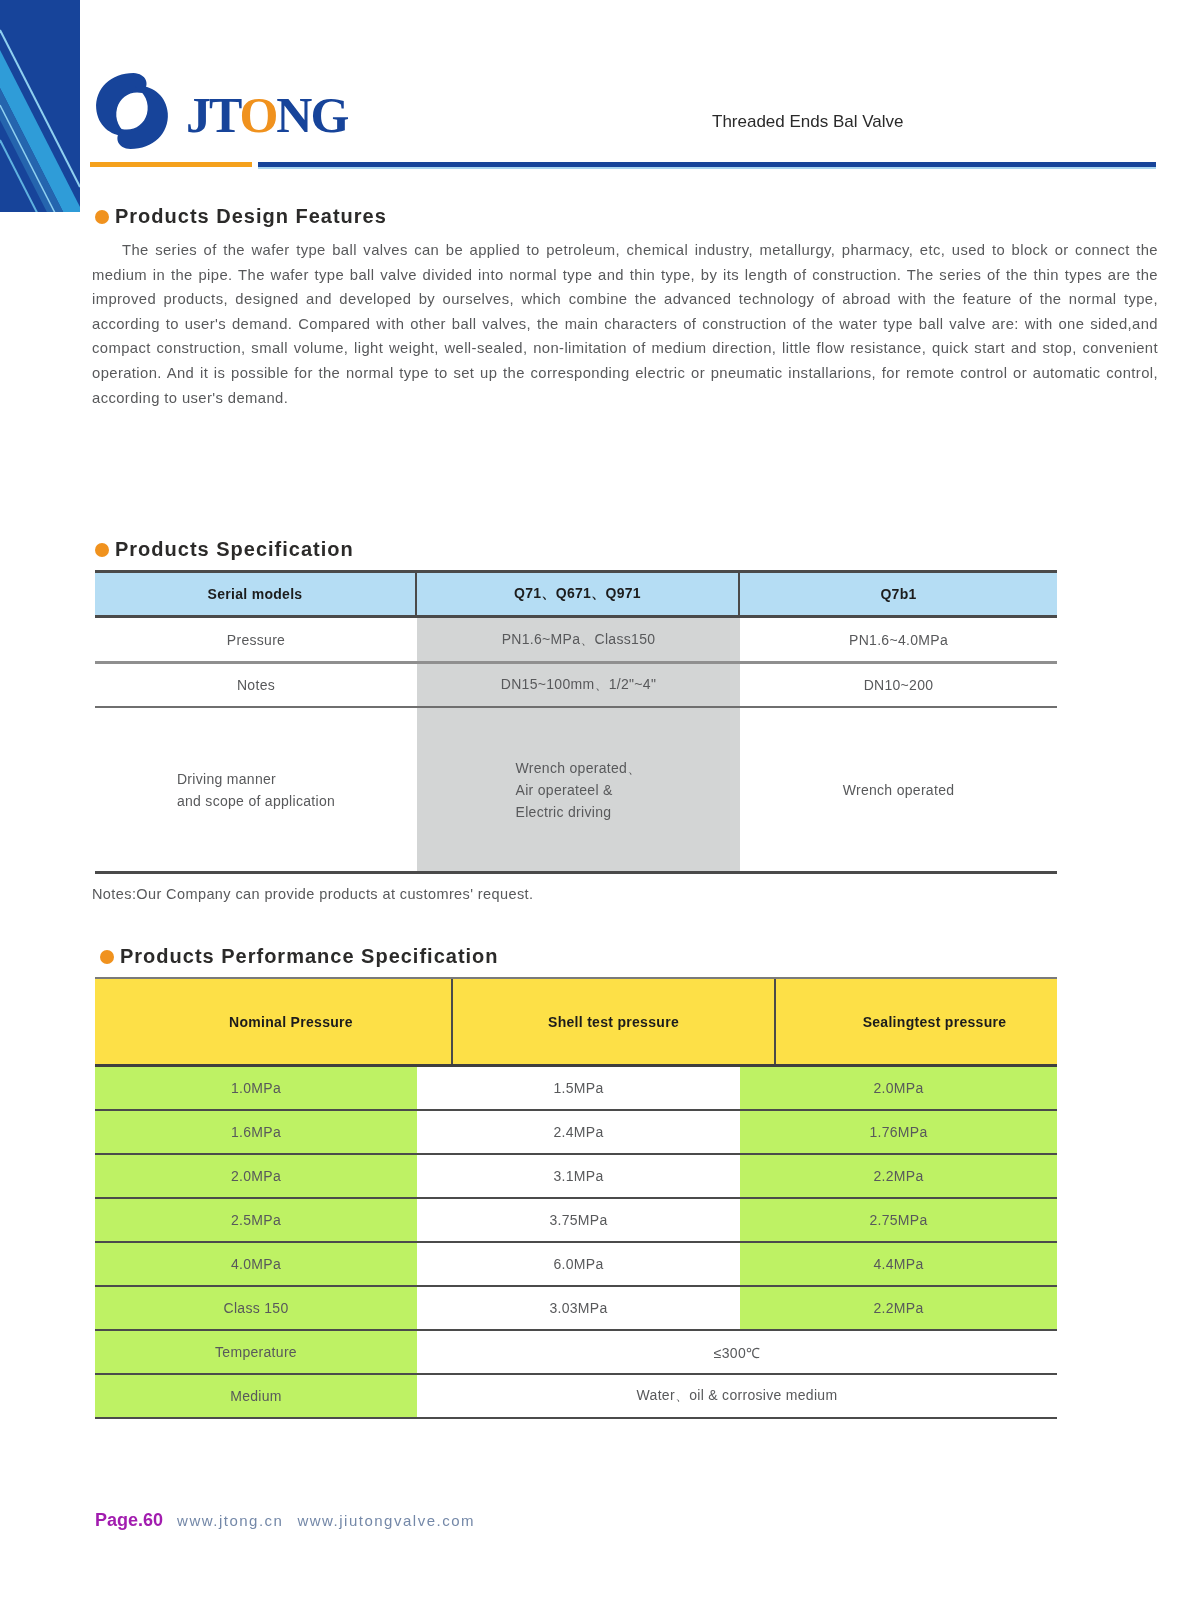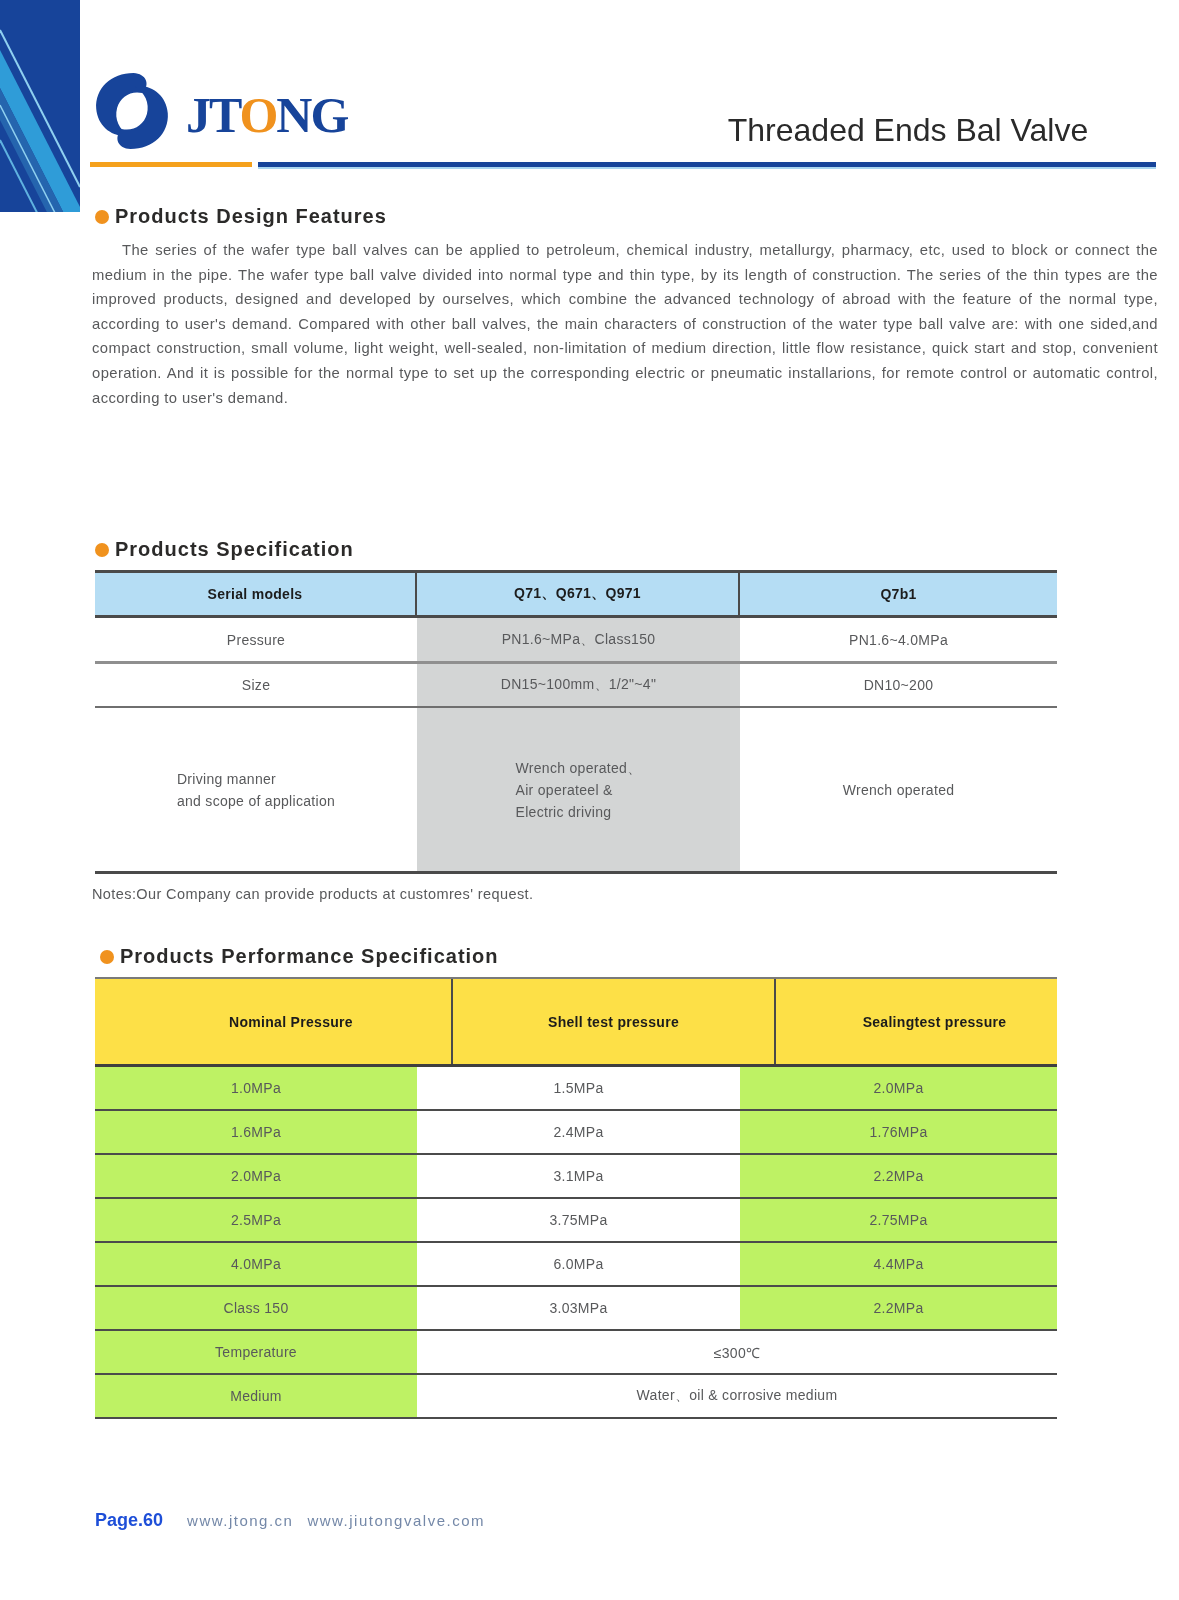--- a/index.html
+++ b/index.html
@@ -14,21 +14,21 @@
   
   .corner{position:absolute;left:0;top:0;width:80px;height:212px;}
   
   .logo{position:absolute;left:88px;top:70px;display:flex;align-items:center;}
   .logo-text{font-size:50px;font-weight:bold;color:#17449a;letter-spacing:-2px;margin-left:10px;font-family:Liberation Serif, serif;margin-top:8px;}
   .logo-text .accent{color:#f0921e;}
   
   .rule-orange{position:absolute;left:90px;top:162px;width:162px;height:5px;background:#f5a11c;}
   .rule-navy{position:absolute;left:258px;top:162px;width:898px;height:5px;background:#17449a;}
   .rule-light{position:absolute;left:258px;top:167px;width:898px;height:2px;background:#aad6f0;}
-  .doc-title{position:absolute;left:712px;top:112px;width:392px;text-align:center;font-size:32px;color:#2a2a2a;}
+  .doc-title{position:absolute;left:712px;top:112px;width:392px;text-align:left;font-size:17px;color:#2a2a2a;}
   
   .section-heading{position:absolute;display:flex;align-items:center;}
   .bullet{width:14px;height:14px;border-radius:50%;background:#f0921e;margin-right:6px;flex:0 0 auto;}
   .heading-text{font-size:20px;font-weight:bold;color:#2b2a29;letter-spacing:1px;}
   .sh1{left:95px;top:205px;}
   .sh2{left:95px;top:538px;}
   .sh3{left:100px;top:945px;}
   
   .body-par{
     position:absolute;left:92px;top:238px;width:1066px;
@@ -57,21 +57,21 @@
   
   .perf{top:977px;}
   .perf .t-head{height:85px;background:#fde047;border-top:2px solid #7a7a7a;border-bottom:3px solid #3f3f3f;padding-left:36px;}
   .perf .t-head .hcell{border-right:2px solid #4a4a4a;}
   .perf .t-head .hcell:last-child{border-right:none;}
   .perf .d-row{height:42px;border-bottom:2px solid #4b4b4b;}
   .perf .span-row{display:grid;grid-template-columns:322px 640px;height:42px;border-bottom:2px solid #4b4b4b;}
   .perf .last{border-bottom:2px solid #4b4b4b;}
   
   .footer{position:absolute;left:95px;top:1510px;display:flex;align-items:baseline;}
-  .page-label{font-size:18px;font-weight:bold;color:#1d4ed8;margin-right:24px;}
+  .page-label{font-size:18px;font-weight:bold;color:#a21caf;margin-right:14px;}
   .site-url{font-size:15px;color:#7488a8;letter-spacing:1.5px;margin-right:14px;}
 </style>
 </head>
 <body>
 
 <div class="page">
 
   <svg class="corner" viewBox="0 0 80 212" preserveAspectRatio="none">
     <rect width="80" height="212" fill="#17449a"></rect>
     <polygon points="0,50 0,88 80,245 80,207" fill="#2f9cd8"></polygon>
@@ -110,21 +110,21 @@
       <div class="cell hcell">Serial models</div>
       <div class="cell hcell">Q71、Q671、Q971</div>
       <div class="cell hcell">Q7b1</div>
     </div>
     <div class="t-row r1">
       <div class="cell">Pressure</div>
       <div class="cell mid-gray">PN1.6~MPa、Class150</div>
       <div class="cell">PN1.6~4.0MPa</div>
     </div>
     <div class="t-row r2">
-      <div class="cell">Size</div>
+      <div class="cell">Notes</div>
       <div class="cell mid-gray">DN15~100mm、1/2"~4"</div>
       <div class="cell">DN10~200</div>
     </div>
     <div class="t-row r3">
       <div class="cell preline">Driving manner
 and scope of application</div>
       <div class="cell mid-gray preline">Wrench operated、
 Air operateel &amp;
 Electric driving</div>
       <div class="cell">Wrench operated</div>

